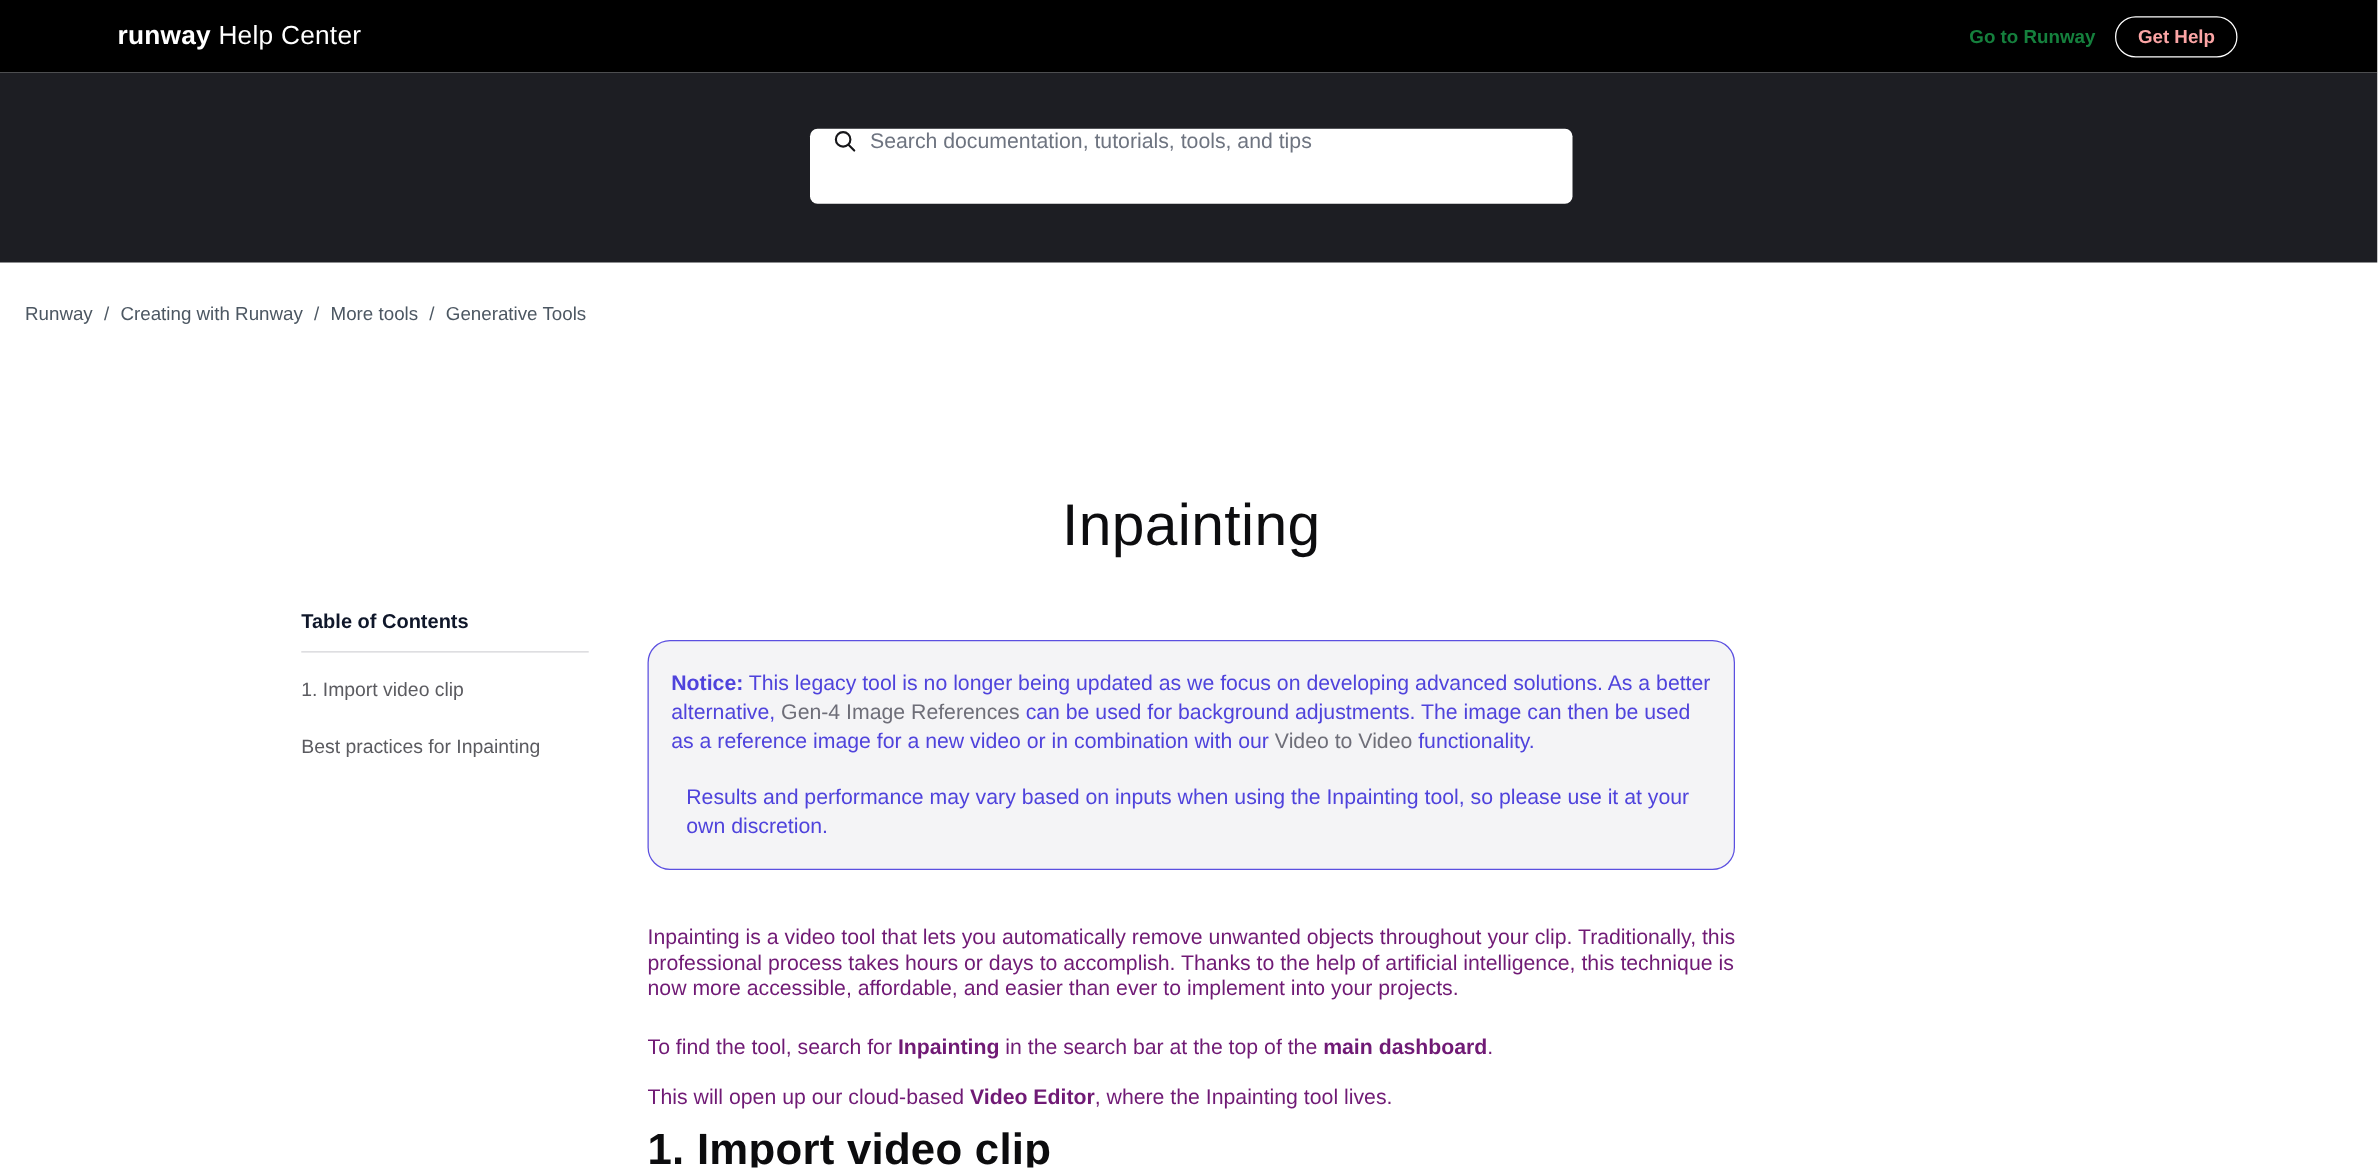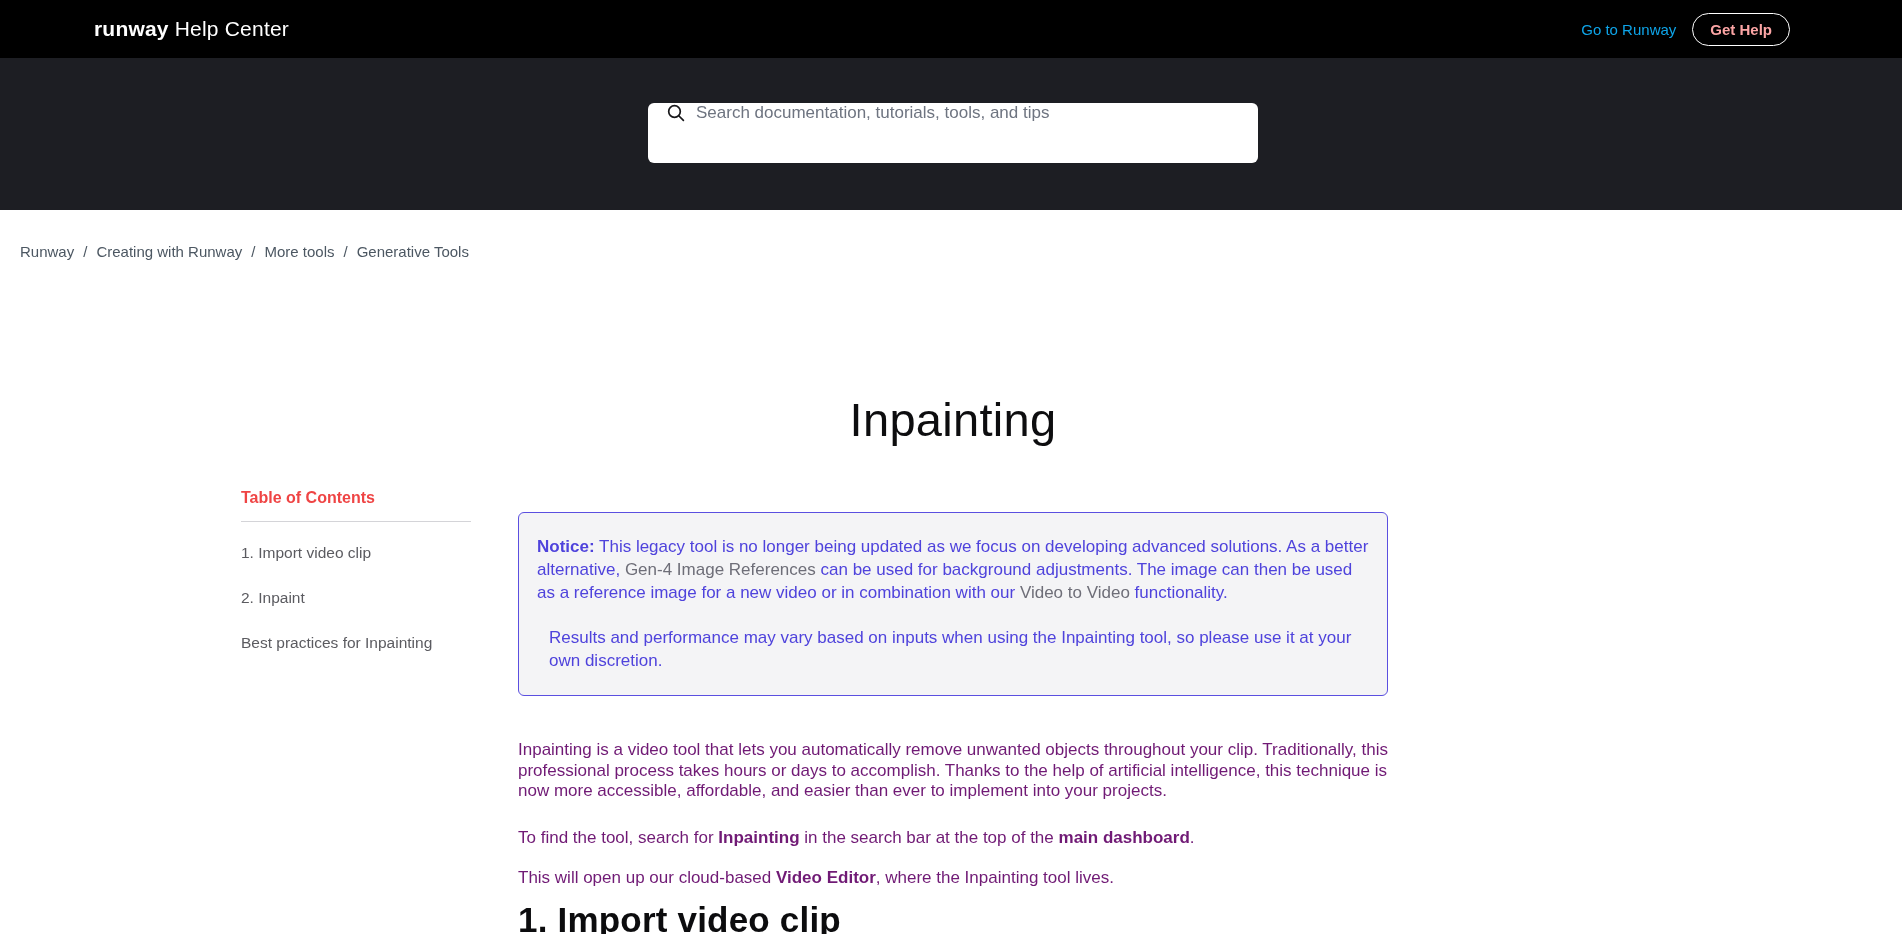--- a/index.html
+++ b/index.html
@@ -10,21 +10,21 @@
   .topbar {
     position: absolute; left: 0; top: 0; width: 1902px; height: 58px;
     background: #000000; display: flex; align-items: center; justify-content: space-between;
     padding: 0 112px 0 94px;
     gap: 36px;
   }
   .logo { color: #ffffff; font-size: 21px; letter-spacing: .2px; cursor: pointer; }
   .logo .logo-bold { font-weight: 800; }
   .logo .logo-rest { font-weight: 400; margin-left: 6px; }
   .topbar-right { display: flex; align-items: center; gap: 16px; }
-  .top-link { color: #0ea5e9; font-size: 15px; font-weight: 400; cursor: pointer; }
+  .top-link { color: #15803d; font-size: 15px; font-weight: 700; cursor: pointer; }
   .pill-btn {
     color: #fca5a5; font-size: 15px; font-weight: 600; background: transparent;
     border: 1.5px solid #ffffff; border-radius: 999px; padding: 7px 17px; cursor: pointer;
     font-family: inherit;
   }
 
   
   .hero {
     position: absolute; left: 0; top: 58px; width: 1902px; height: 152px;
     background: #1d1e23;
@@ -51,28 +51,28 @@
 
   
   .page-title {
     position: absolute; left: 518px; top: 392px; width: 870px;
     text-align: center; font-size: 47px; font-weight: 500; color: #0d0d0f;
     letter-spacing: .3px;
   }
 
   
   .toc { position: absolute; left: 241px; top: 489px; width: 230px; }
-  .toc-title { font-size: 16px; font-weight: 700; color: #ef4444; padding-bottom: 14px; }
+  .toc-title { font-size: 16px; font-weight: 700; color: #0f172a; padding-bottom: 14px; }
   .toc-divider { border: none; border-top: 1px solid #d4d4d8; margin: 0 0 8px 0; }
   .toc-item { font-size: 15.5px; color: #5b5b60; padding: 14px 0; cursor: pointer; line-height: 1.1; }
 
   
   .notice {
     position: absolute; left: 518px; top: 512px; width: 870px; min-height: 179px;
-    background: #f4f4f6; border: 1.5px solid #5b4fe0; border-radius: 6px;
+    background: #f4f4f6; border: 1.5px solid #5b4fe0; border-radius: 18px;
     padding: 22px 18px; color: #4f43dc; font-size: 17px; line-height: 1.36;
   }
   .notice p + p { margin-top: 22px; margin-left: 12px; }
   .notice .notice-label { font-weight: 700; }
   .notice .gray-link { color: #6e6e78; cursor: pointer; }
 
   
   .body-p {
     position: absolute; left: 518px; width: 878px;
     font-size: 17px; line-height: 1.22; color: #701a75;
@@ -120,21 +120,20 @@
   <span class="crumb-sep">/</span>
   <span class="crumb">Generative Tools</span>
 </nav>
 
 <h1 class="page-title">Inpainting</h1>
 
 <aside class="toc">
   <div class="toc-title">Table of Contents</div>
   <hr class="toc-divider">
   <div class="toc-item">1. Import video clip</div>
-  <div class="toc-item">2. Inpaint</div>
   <div class="toc-item">Best practices for Inpainting</div>
 </aside>
 
 <div class="notice">
   <p><span class="notice-label">Notice:</span><span> This legacy tool is no longer being updated as we focus on developing advanced solutions. As a better alternative, </span><span class="gray-link">Gen-4 Image References</span><span> can be used for background adjustments. The image can then be used as a reference image for a new video or in combination with our </span><span class="gray-link">Video to Video</span><span> functionality.</span></p>
   <p>Results and performance may vary based on inputs when using the Inpainting tool, so please use it at your own discretion.</p>
 </div>
 
 <p class="body-p p1">Inpainting is a video tool that lets you automatically remove unwanted objects throughout your clip. Traditionally, this professional process takes hours or days to accomplish. Thanks to the help of artificial intelligence, this technique is now more accessible, affordable, and easier than ever to implement into your projects.</p>
 

